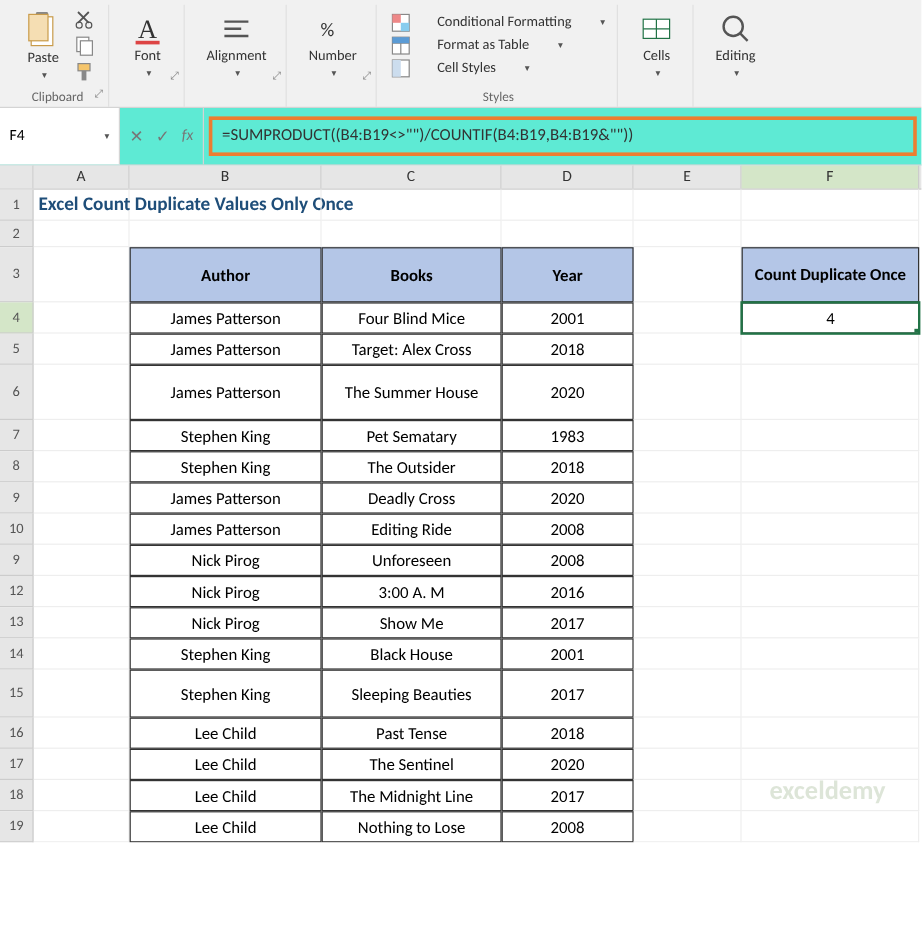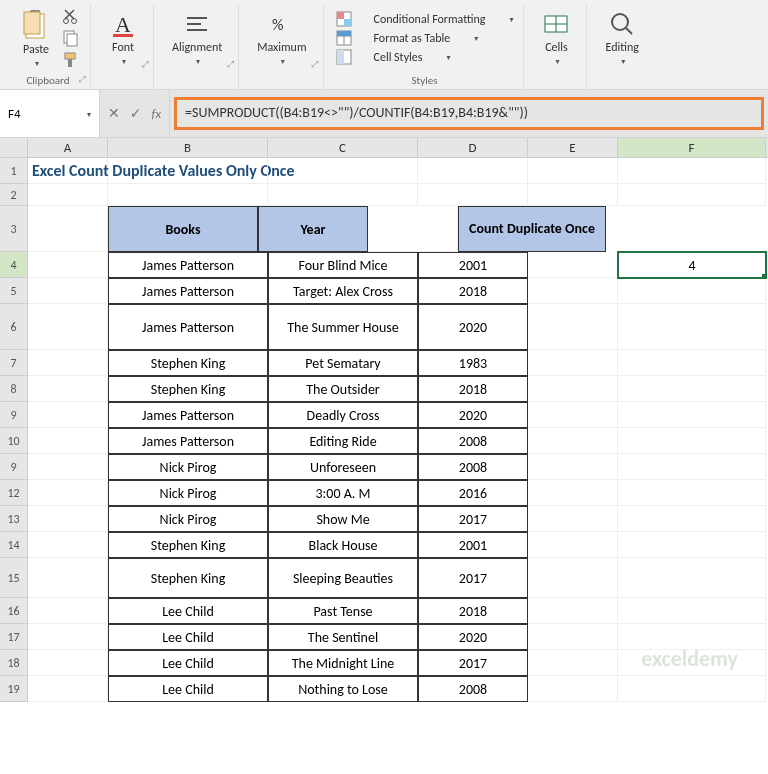--- a/index.html
+++ b/index.html
@@ -14,21 +14,21 @@
 .big-btn { display: flex; flex-direction: column; align-items: center; gap: 2px; padding: 2px 6px; cursor: pointer; }
 .big-btn .lbl { font-size: 12px; color: #333; }
 .small-btns { display: flex; flex-direction: column; gap: 4px; }
 .small-btns .icon { cursor: pointer; }
 .drop { font-size: 8px; color: #555; margin-left: 2px; }
 .expand { font-size: 9px; color: #888; align-self: flex-end; margin-top: -14px; margin-right: -6px; }
 .styles-list { display: flex; flex-direction: column; gap: 3px; font-size: 12px; color: #333; }
 .styles-list .row { display: flex; align-items: center; gap: 22px; cursor: pointer; }
 
 
-.fbar-row { display: flex; align-items: stretch; border-bottom: 1px solid #d4d4d4; background: #e5e5e5; height: 48px; }
+.fbar-row { display: flex; align-items: stretch; border-bottom: 1px solid #d4d4d4; background: #5eead4; height: 48px; }
 .namebox { width: 100px; border-right: 1px solid #d4d4d4; display: flex; align-items: center; padding: 0 8px; font-size: 13px; background: #fff; }
 .namebox .drop { margin-left: auto; }
 .fbtns { display: flex; align-items: center; border-right: 1px solid #d4d4d4; padding: 0 8px; gap: 10px; color: #777; }
 .fx { font-style: italic; font-size: 13px; }
 .formula-wrap { flex: 1; display: flex; align-items: center; padding: 4px; }
 .formula { border: 3px solid #ed7d31; padding: 4px 8px; font-size: 14px; color: #333; line-height: 1.3; flex: 1; }
 
 
 .grid-wrap { position: relative; }
 .colhdrs { display: flex; background: #e6e6e6; border-bottom: 1px solid #ccc; }
@@ -125,21 +125,21 @@
     </div>
     <span class="expand">⤢</span>
   </div>
 
   <div class="rgroup">
     <div class="rgroup-body">
       <div class="big-btn">
         <svg width="28" height="28">
             <text x="4" y="20" font-size="16" fill="#333">%</text>
           </svg>
-        <span class="lbl">Maximum</span>
+        <span class="lbl">Number</span>
         <span class="drop">▾</span>
       </div>
     </div>
     <span class="expand">⤢</span>
   </div>
 
   <div class="rgroup">
     <div class="rgroup-body">
       <div class="styles-list">
         <div class="row">
@@ -248,20 +248,21 @@
           <div class="cell cC"></div>
           <div class="cell cD"></div>
           <div class="cell cE"></div>
           <div class="cell cF"></div>
         </div>
   </div>
       <div class="row" style="height:46px">
     <div class="rh ">3</div>
     <div class="cells">
           <div class="cell cA"></div>
+          <div class="cell cB thdr">Author</div>
    <div class="cell cC thdr">Books</div>
    <div class="cell cD thdr">Year</div>
           <div class="cell cE"></div>
           <div class="cell cF result-hdr">Count Duplicate Once</div>
         </div>
   </div>
       <div class="row" style="height:26px">
     <div class="rh sel">4</div>
     <div class="cells">
           <div class="cell cA"></div>

